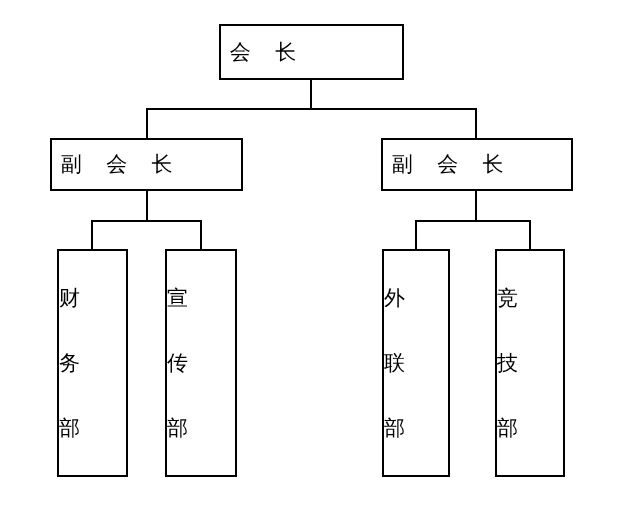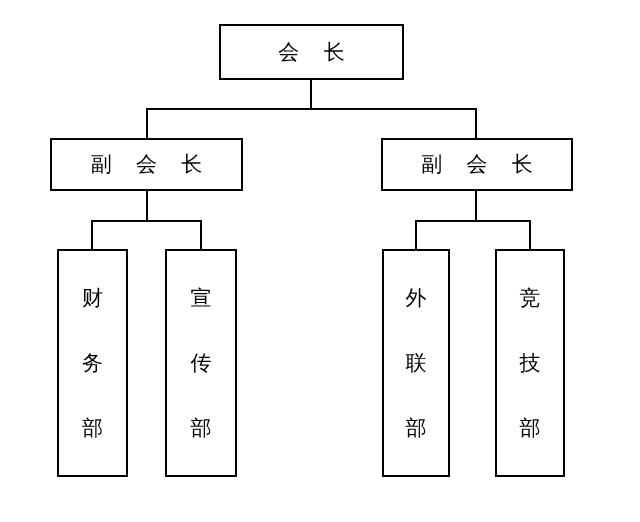--- a/index.html
+++ b/index.html
@@ -21,21 +21,20 @@
   }
 
   
   .node-box {
     position: absolute;
     box-sizing: border-box;
     border: 2px solid #000000;
     background: #ffffff;
     display: flex;
     align-items: center;
-    justify-content: center;
   }
 
   
   .node-label-h {
     font-size: 21px;
     line-height: 1;
     letter-spacing: 0.42em;
     text-indent: 0.42em;
     white-space: nowrap;
     color: #000000;

